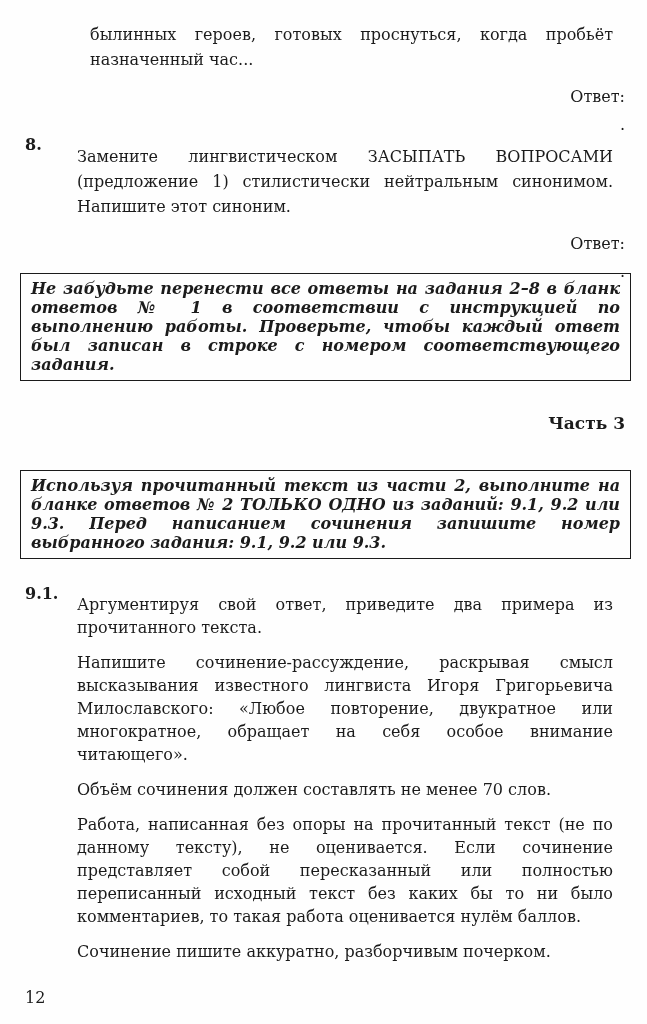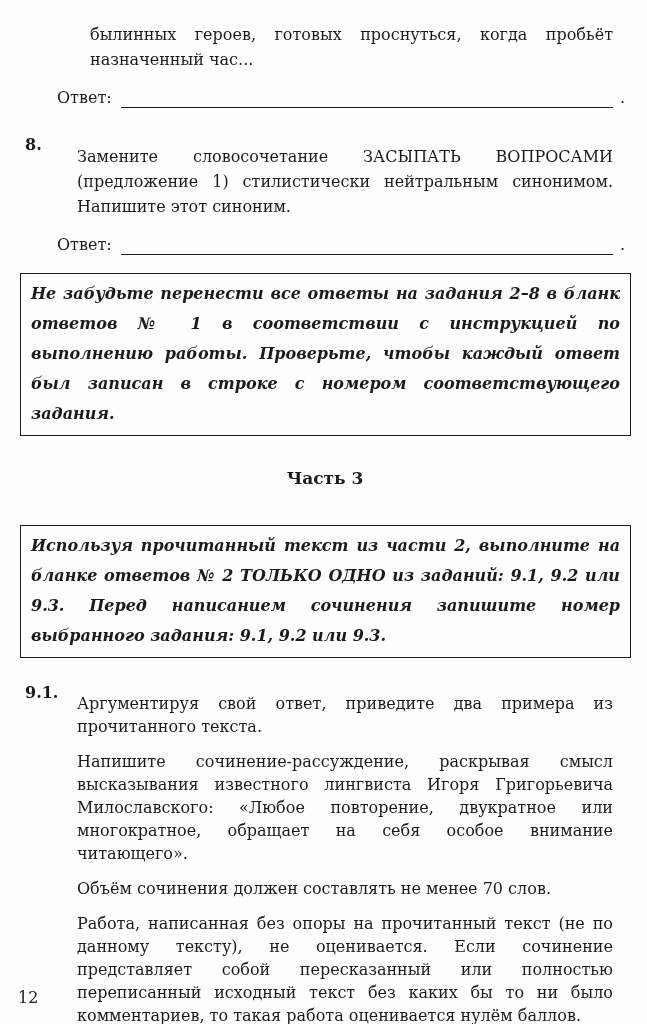--- a/index.html
+++ b/index.html
@@ -28,20 +28,21 @@
     text-align: justify;
   }
 
   
   .answer-row {
     display: flex;
     align-items: flex-end;
     margin-left: 32px;
     margin-top: 7px;
     height: 26px;
+    flex-direction: column;
   }
   .answer-label { white-space: nowrap; }
   .answer-blank {
     flex: 1;
     border-bottom: 1.2px solid #1b1b1b;
     height: 1.05em;
     margin: 0 7px 2px 9px;
   }
   .answer-dot { margin-bottom: 0; }
 
@@ -60,64 +61,64 @@
   .task8-block { margin-top: 22px; }
   .task8-block .answer-row { margin-left: -8px; }
 
   
   .notice-box {
     border: 1.6px solid #1b1b1b;
     margin: 16px -6px 0 -5px;
     padding: 5px 10px 6px 10px;
     font-weight: 700;
     font-style: italic;
-    line-height: 30px;
+    line-height: 19px;
     text-align: justify;
   }
   .notice-box.second { margin-top: 34px; }
 
   .part-heading {
     margin: 29px 0 0 0;
-    text-align: center;
+    text-align: right;
     font-size: 17px;
     font-weight: 700;
     line-height: 26px;
   }
 
   .task91-block { margin-top: 22px; }
   .task91-block .task-content p {
     line-height: 23px;
     margin-bottom: 3px;
   }
   .task91-block .task-number { flex: 0 0 40px; }
 
   .page-number {
     position: absolute;
-    left: 18px;
+    left: 25px;
     bottom: 14px;
     font-size: 16px;
   }
 </style>
 </head>
 <body>
 
 <div class="page">
 
   <p class="continuation-text">былинных героев, готовых проснуться, когда пробьёт назначенный час...</p>
 
   <div class="answer-row">
     <span class="answer-label">Ответ:</span>
     <span class="answer-blank"></span>
     <span class="answer-dot">.</span>
   </div>
 
   <div class="task task8-block">
     <div class="task-number">8.</div>
     <div class="task-content">
-      <p><span>Замените словосочетание </span><span class="bold">ЗАСЫПАТЬ ВОПРОСАМИ</span><span> (предложение 1) стилистически нейтральным синонимом. Напишите этот синоним.</span></p>
+      <p><span>Замените лингвистическом </span><span class="bold">ЗАСЫПАТЬ ВОПРОСАМИ</span><span> (предложение 1) стилистически нейтральным синонимом. Напишите этот синоним.</span></p>
       <div class="answer-row">
         <span class="answer-label">Ответ:</span>
         <span class="answer-blank"></span>
         <span class="answer-dot">.</span>
       </div>
     </div>
   </div>
 
   <div class="notice-box">Не забудьте перенести все ответы на задания 2–8 в бланк ответов № 1 в соответствии с инструкцией по выполнению работы. Проверьте, чтобы каждый ответ был записан в строке с номером соответствующего задания.</div>
 

